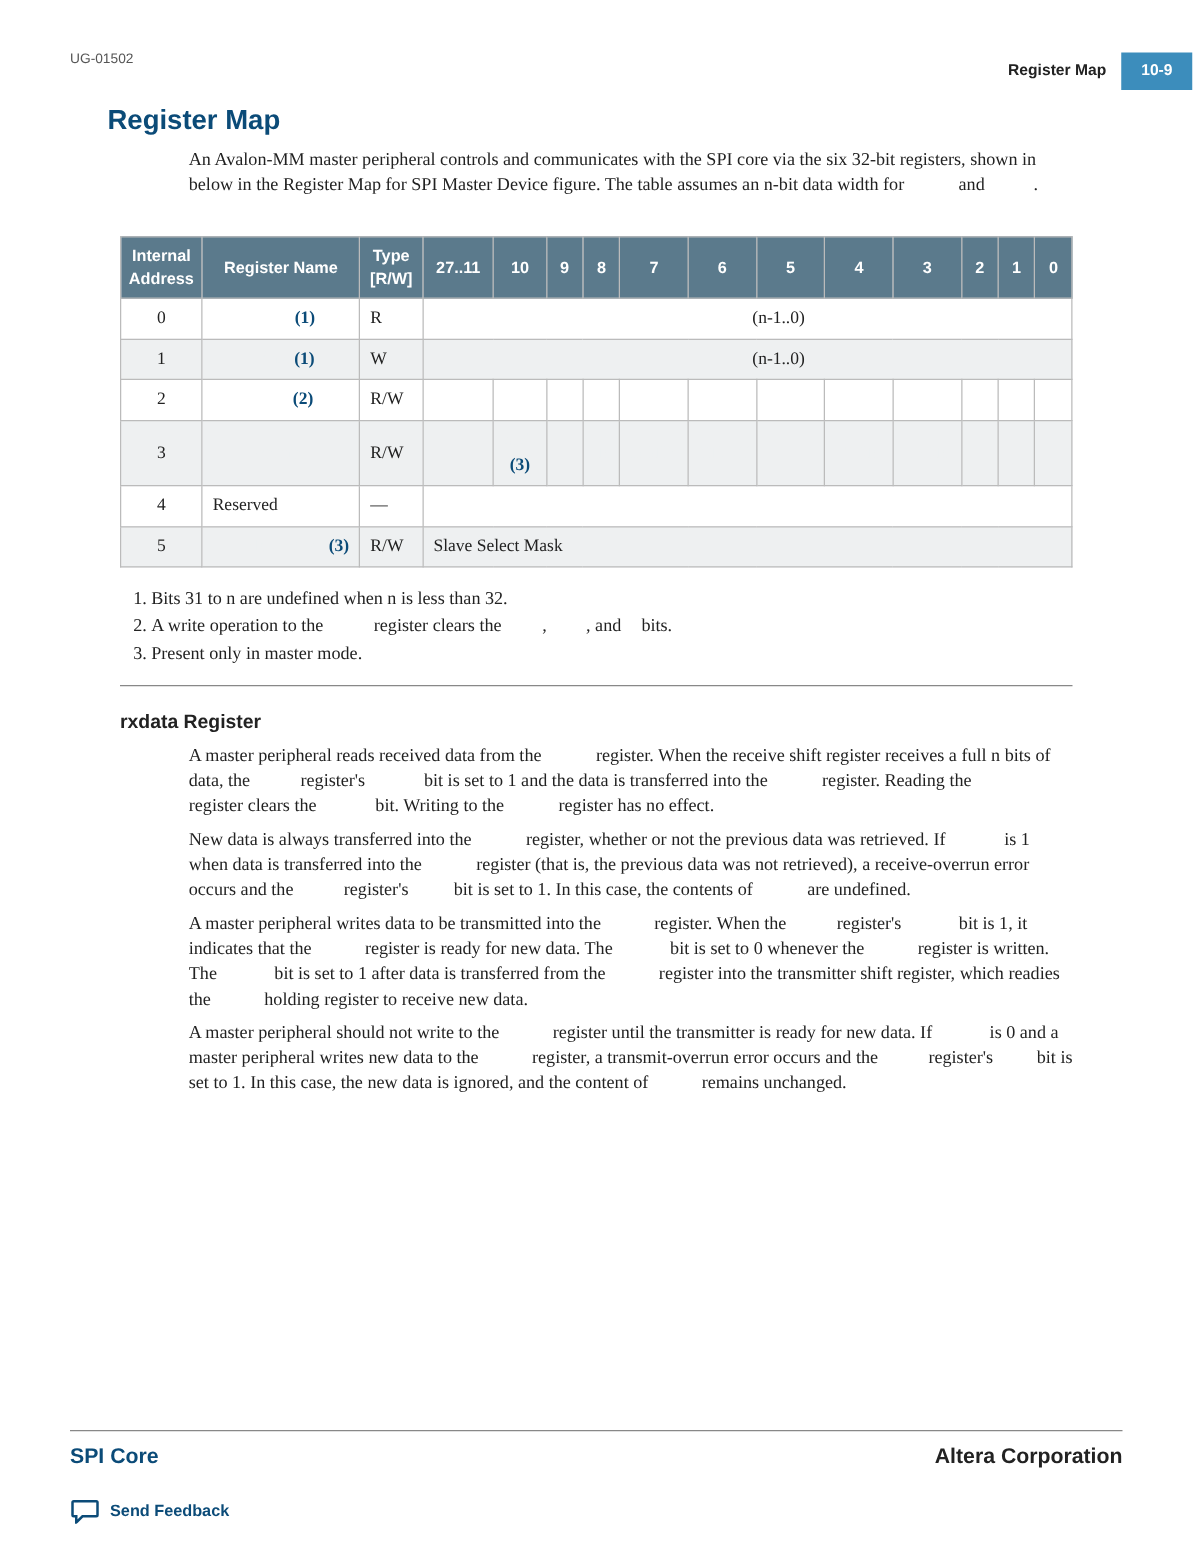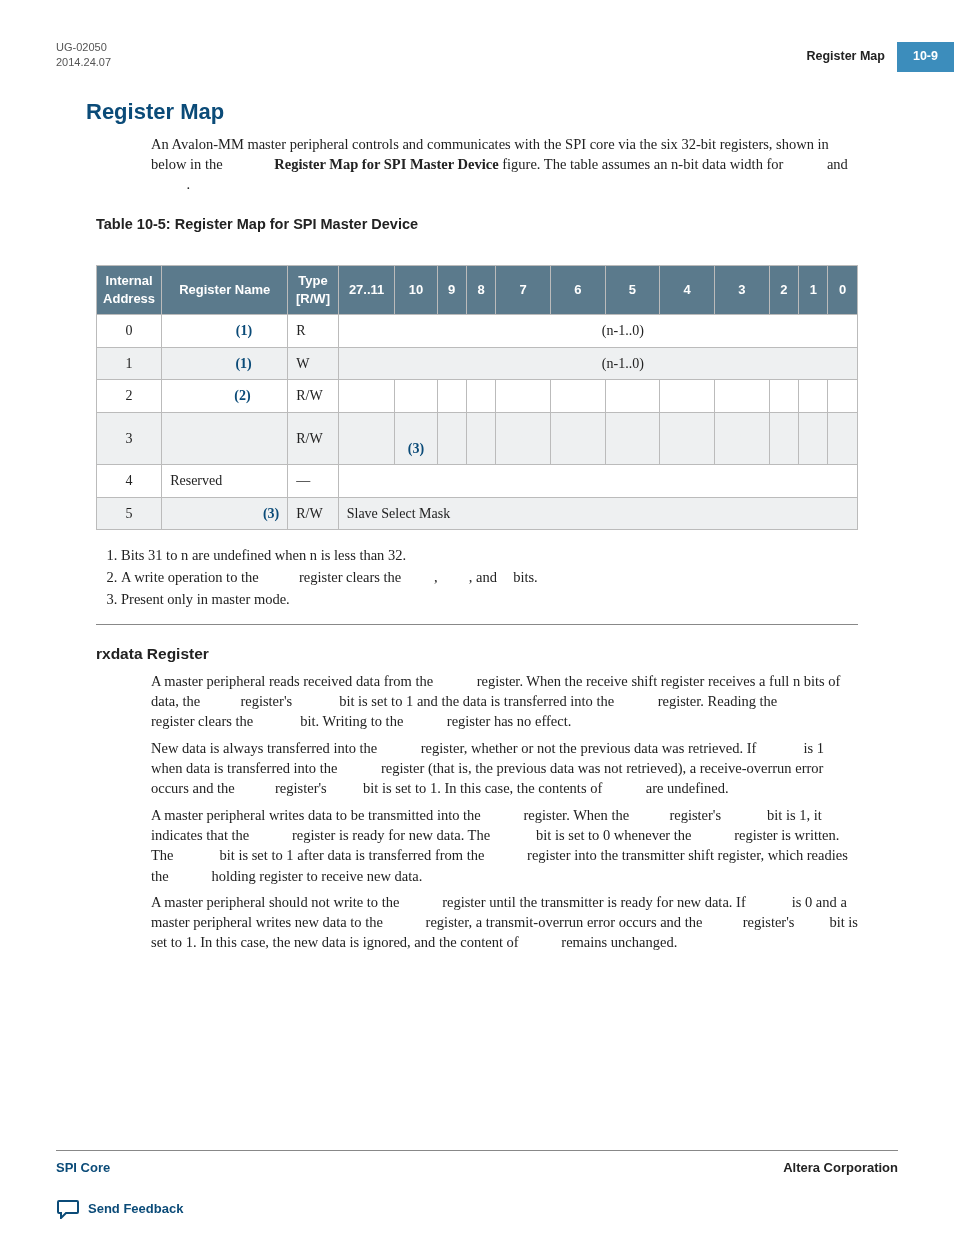--- a/index.html
+++ b/index.html
@@ -14,63 +14,61 @@
     line-height: 1.4;
   }
   .page { padding: 40px 56px 40px 56px; }
   .top-left { font-size: 11px; color: #555; }
   .top-right-wrap { position: absolute; right: 0; top: 42px; display: flex; align-items: center; }
   .top-right-label { font-size: 12.5px; font-weight: bold; margin-right: 12px; }
   .page-tab { background:#3c8dbc; color:#fff; font-size:12.5px; font-weight:bold; padding:6px 16px; }
   h1.main { font-family: Arial, sans-serif; color:#0b4b78; font-size:22px; font-weight:bold; margin: 26px 0 4px 30px; }
   .body-indent { margin-left: 95px; margin-right: 40px; }
   .section-indent { margin-left: 40px; margin-right: 40px; }
-  .bold { font-weight: bold; margin-left: 48px; }
+  .bold { font-weight: normal; }
   .caption { font-weight: bold; margin: 20px 0 10px 0; }
   .table-ref { color:#0b4b78; font-weight:bold; }
   a.inline { color:#0b4b78; text-decoration:none; font-weight:bold; }
   .ft { font-family: Georgia, 'Times New Roman', serif; font-size:14.5px; }
   ol.notes { margin-left: 25px; padding-left:0; }
   ol.notes li { margin: 2px 0; font-family: Georgia, 'Times New Roman', serif; }
   hr.div { border:none; border-top:1.5px solid #888; margin:14px 0; }
   h2.sub { font-weight:bold; font-size:15.5px; margin: 18px 0 6px 0; }
   table.regmap { border-collapse: collapse; width: 100%; table-layout: fixed; margin-top: 30px; }
   table.regmap th { background:#5b7a8c; color:#fff; font-weight:bold; font-size:13px; border:1px solid #bbb; padding:6px 2px; vertical-align:middle; }
   table.regmap td { border:1px solid #bbb; padding:6px 4px; text-align:center; font-family: Georgia, 'Times New Roman', serif; font-size:14px; }
   table.regmap tr.alt td { background:#eef0f1; }
   .left { text-align:left !important; padding-left:8px !important; }
-  .footer { position:absolute; bottom:58px; left:56px; right:56px; border-top:1.5px solid #888; padding-top:8px; font-size:13px; }
+  .footer { position:absolute; bottom:58px; left:56px; right:56px; border-top:1.5px solid #888; padding-top:8px; font-size:17px; }
   .footer .l { color:#0b4b78; font-weight:bold; float:left; }
   .footer .r { font-weight:bold; float:right; }
   .fb-row { position:absolute; bottom:16px; left:56px; display:flex; align-items:center; gap:8px; }
   .fb-link { color:#0b4b78; font-weight:bold; font-size:13px; }
   .bubble-icon { width:24px; height:20px; }
   p.ft { font-family: Georgia, 'Times New Roman', serif; margin: 6px 0; }
 </style>
 </head>
 <body>
 
 <div class="page">
-  <div class="top-left">UG-02050</div>
-  <div class="top-left">2014.24.07</div>
+  <div class="top-left">UG-01502</div>
   <div class="top-right-wrap">
     <span class="top-right-label">Register Map</span>
     <span class="page-tab">10-9</span>
   </div>
 
   <h1 class="main">Register Map</h1>
 
   <div class="body-indent">
     <p class="ft">
       <span>An Avalon-MM master peripheral controls and communicates with the SPI core via the six 32-bit registers, shown in below in the </span><span class="bold">Register Map for SPI Master Device</span><span> figure. The table assumes an n-bit data width for </span><span style="color:#fff">rxdata</span><span> and </span><span style="color:#fff">txdata</span><span>.</span>
     </p>
   </div>
 
   <div class="section-indent">
-    <div class="caption">Table 10-5: Register Map for SPI Master Device</div>
 
     <table class="regmap">
       <colgroup>
         <col style="width:62px">
           <col style="width:120px">
           <col style="width:48px">
         <col style="width:54px">
           <col style="width:40px">
           <col style="width:28px">
           <col style="width:28px">

